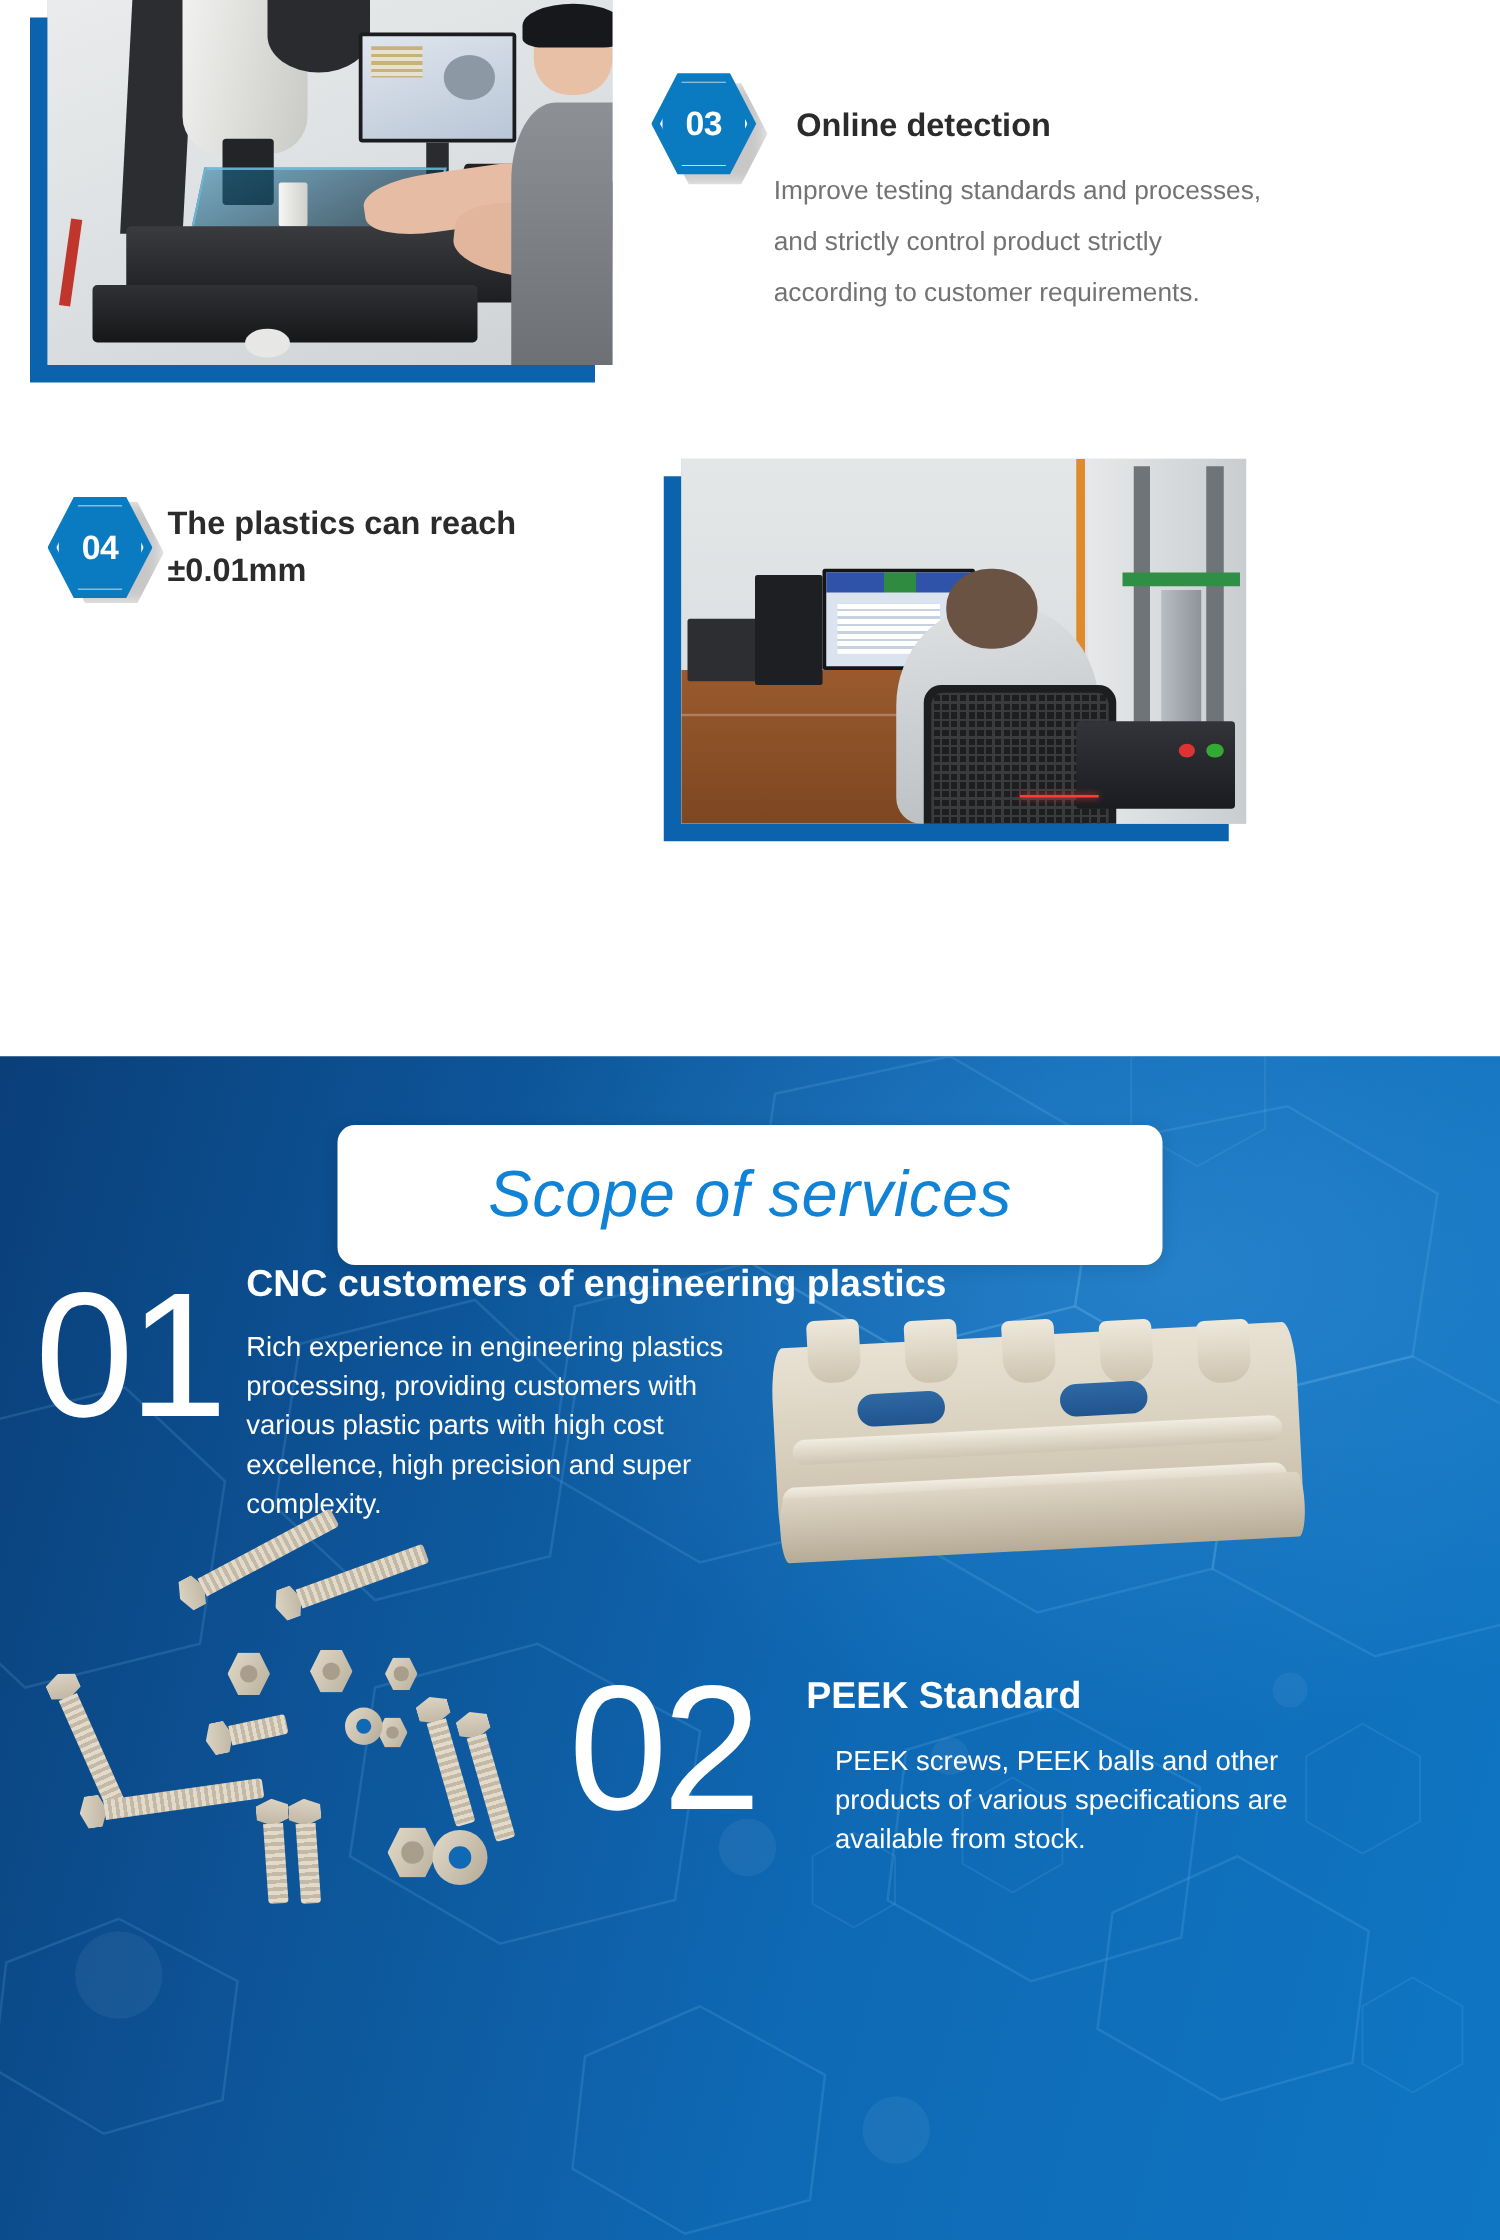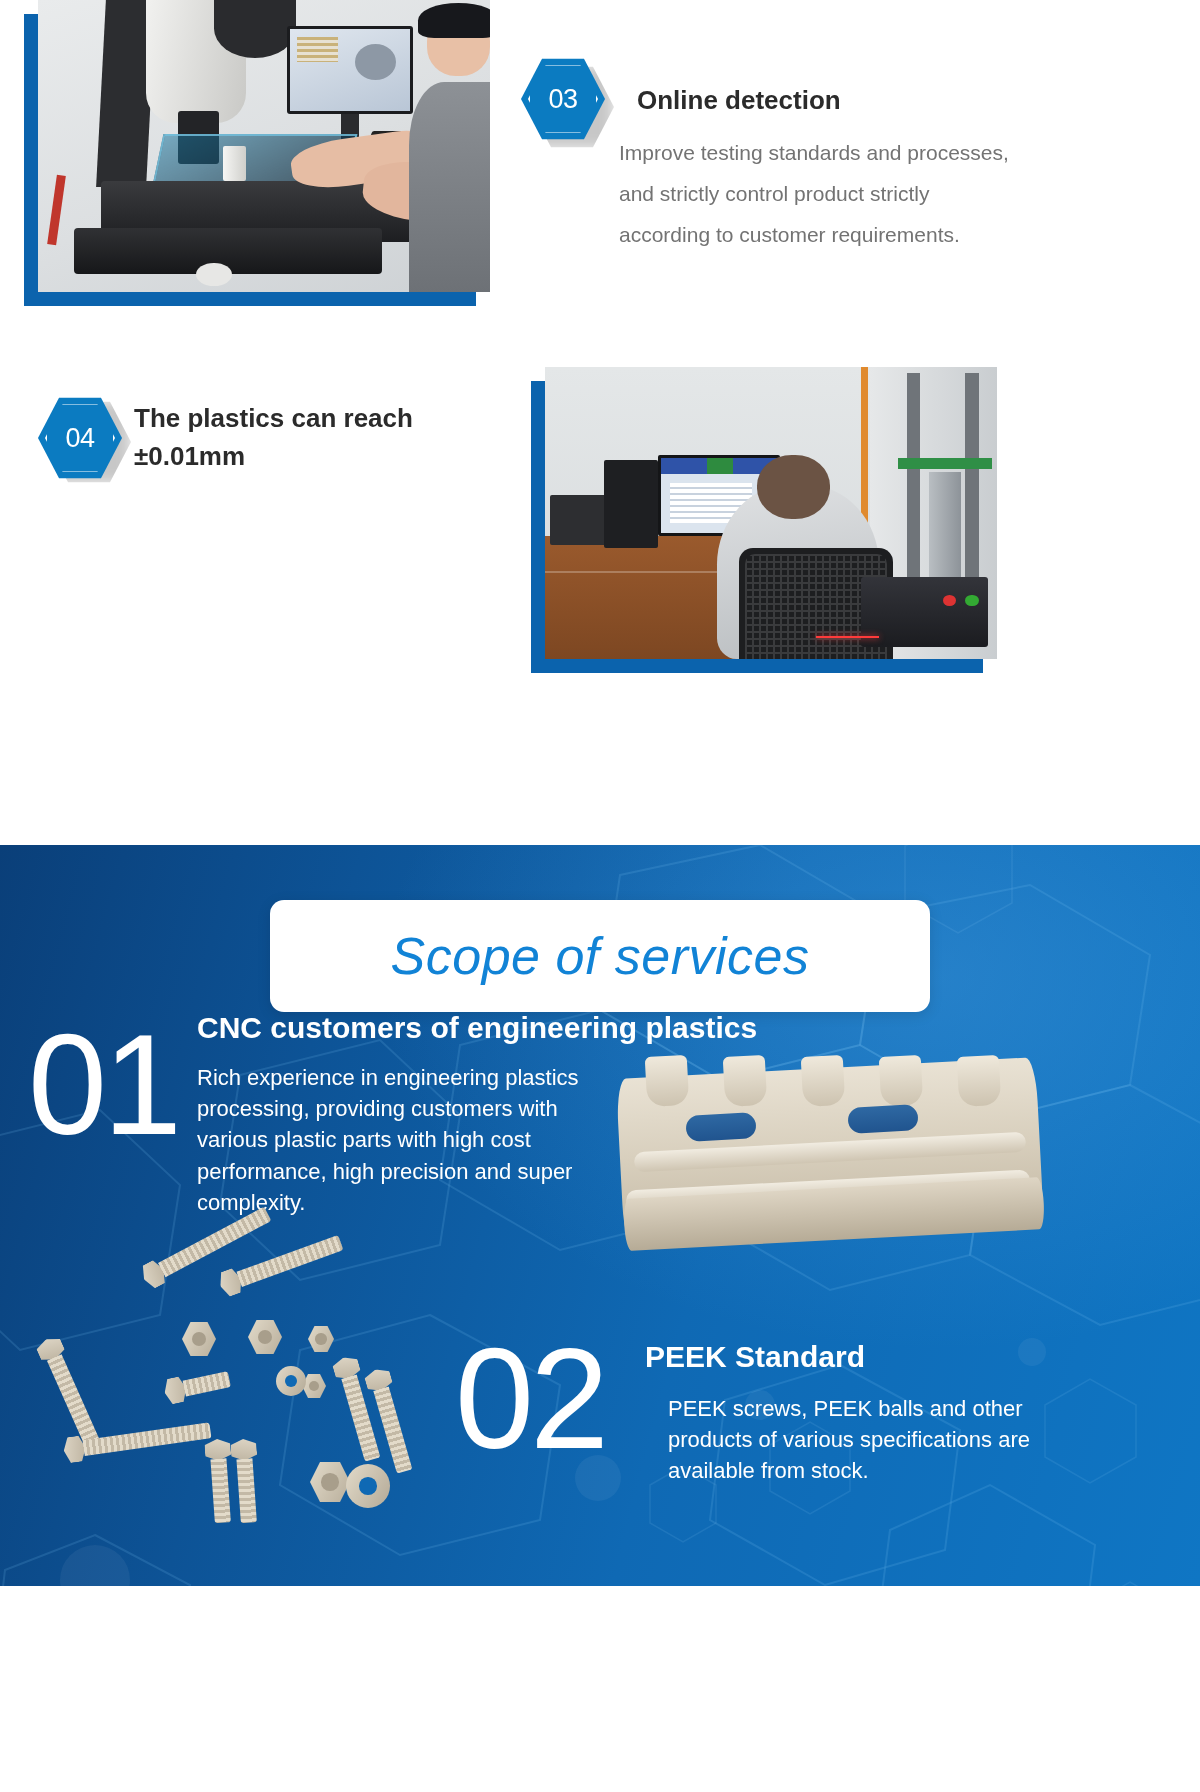--- a/index.html
+++ b/index.html
@@ -90,40 +90,40 @@
     position:absolute; inset:0; background:#0b7bc1;
     clip-path:polygon(25% 2%,75% 2%,100% 50%,75% 98%,25% 98%,0% 50%);
     display:flex; align-items:center; justify-content:center;
   }
   .hex::before {
     content:""; position:absolute; left:7px; top:7px; right:7px; bottom:7px;
     border:2px solid #fff;
     clip-path:polygon(25% 2%,75% 2%,100% 50%,75% 98%,25% 98%,0% 50%);
   }
   .hex-num {
-    position:relative; color:#fff; font-weight:normal; font-size:27px;
+    position:relative; color:#fff; font-weight:bold; font-size:27px;
     letter-spacing:-.5px; line-height:1;text-align:right;
   }
   .hex-shadow {
     position:absolute; left:10px; top:8px; width:84px; height:84px;
     background:rgba(0,0,0,.22); filter:blur(7px);
     clip-path:polygon(25% 2%,75% 2%,100% 50%,75% 98%,25% 98%,0% 50%);
   }
 
   .blk-title {
     position:absolute; font-size:26px; font-weight:bold; color:#2b2b2b;
     line-height:1.45;
   }
   .blk-body {
     position:absolute; font-size:21px; color:#737373; line-height:1.95;
   }
 
   
   .blue-sec {
-    position:absolute; left:0; top:845px; width:1200px; height:741px;
+    position:absolute; left:0; top:845px; width:1200px; height:947px;
     background:
       radial-gradient(900px 600px at 78% 18%, rgba(90,175,240,.30), transparent 62%),
       linear-gradient(105deg,#0a3f79 0%,#0d5396 26%,#0f69b4 58%,#0f76c4 100%);
     overflow:hidden;
   }
   .hexnet { position:absolute; inset:0; opacity:.5; }
   .blob { position:absolute; border-radius:50%; background:rgba(255,255,255,.055); }
 
   .title-card {
     position:absolute; left:270px; top:55px; width:660px; height:112px;
@@ -325,21 +325,21 @@
     <div class="pp-tooth" style="left:338px;"></div>
     <div class="pp-slot" style="left:66px; top:76px;"></div>
     <div class="pp-slot" style="left:228px; top:68px;"></div>
     <div class="pp-rail" style="top:104px;"></div>
     <div class="pp-rail" style="top:142px; left:6px; width:404px;"></div>
     <div class="pp-body" style="left:4px; top:150px; height:52px; background:linear-gradient(180deg,#ded5c4,#b6ab96);"></div>
   </div>
 
   <div class="bignum" style="left:28px; top:175px;">01</div>
   <div class="sec-title" style="left:197px; top:166px; width:740px;">CNC customers of engineering plastics</div>
-  <div class="sec-body" style="left:197px; top:217px; width:418px;">Rich experience in engineering plastics processing, providing customers with various plastic parts with high cost performance, high precision and super complexity.</div>
+  <div class="sec-body" style="left:197px; top:217px; width:418px;">Rich experience in engineering plastics processing, providing customers with various plastic parts with high cost excellence, high precision and super complexity.</div>
 
   <div class="screws" style="top:417px;">
     <div class="bolt" style="left:98px; top:6px; transform:rotate(-28deg);">
       <div class="head"></div>
         <div class="shaft" style="width:120px;"></div>
     </div>
     <div class="bolt" style="left:176px; top:12px; transform:rotate(-20deg);">
       <div class="head"></div>
         <div class="shaft" style="width:108px;"></div>
     </div>

